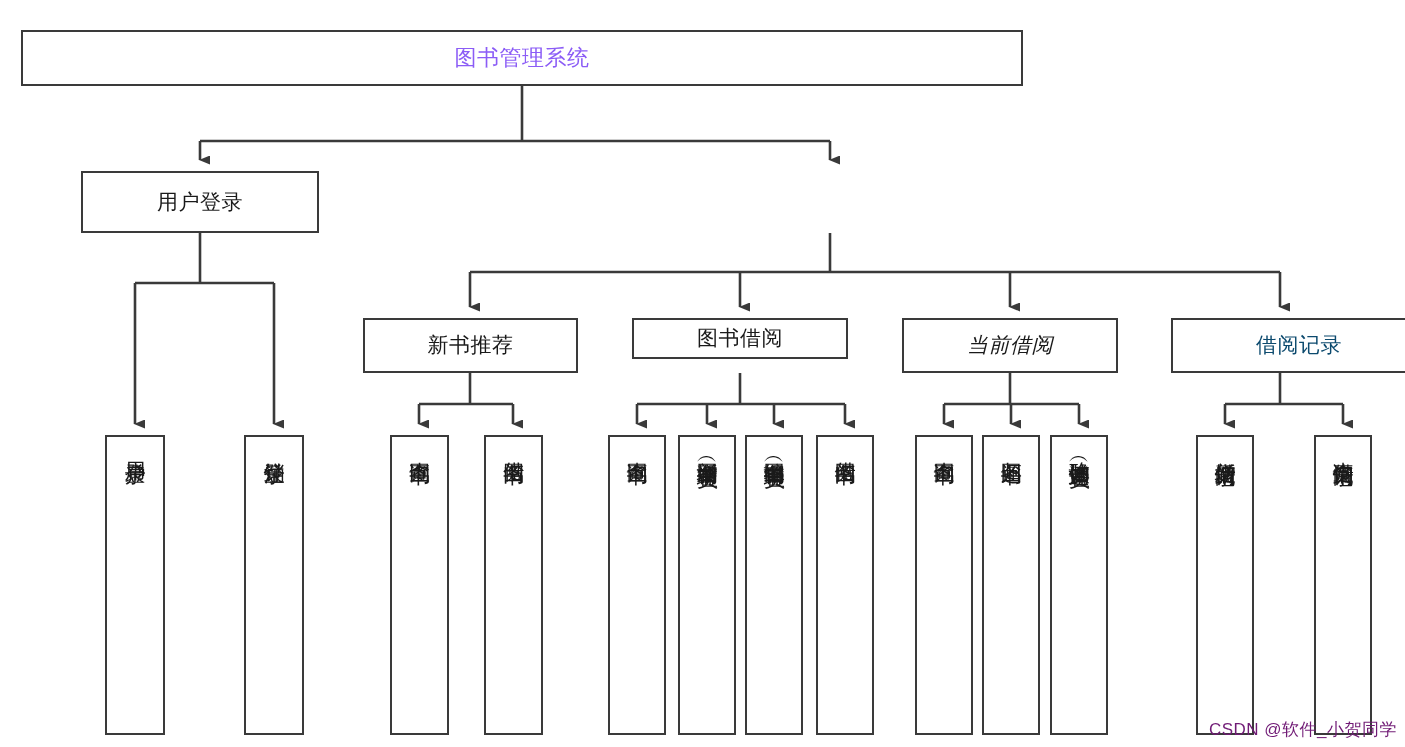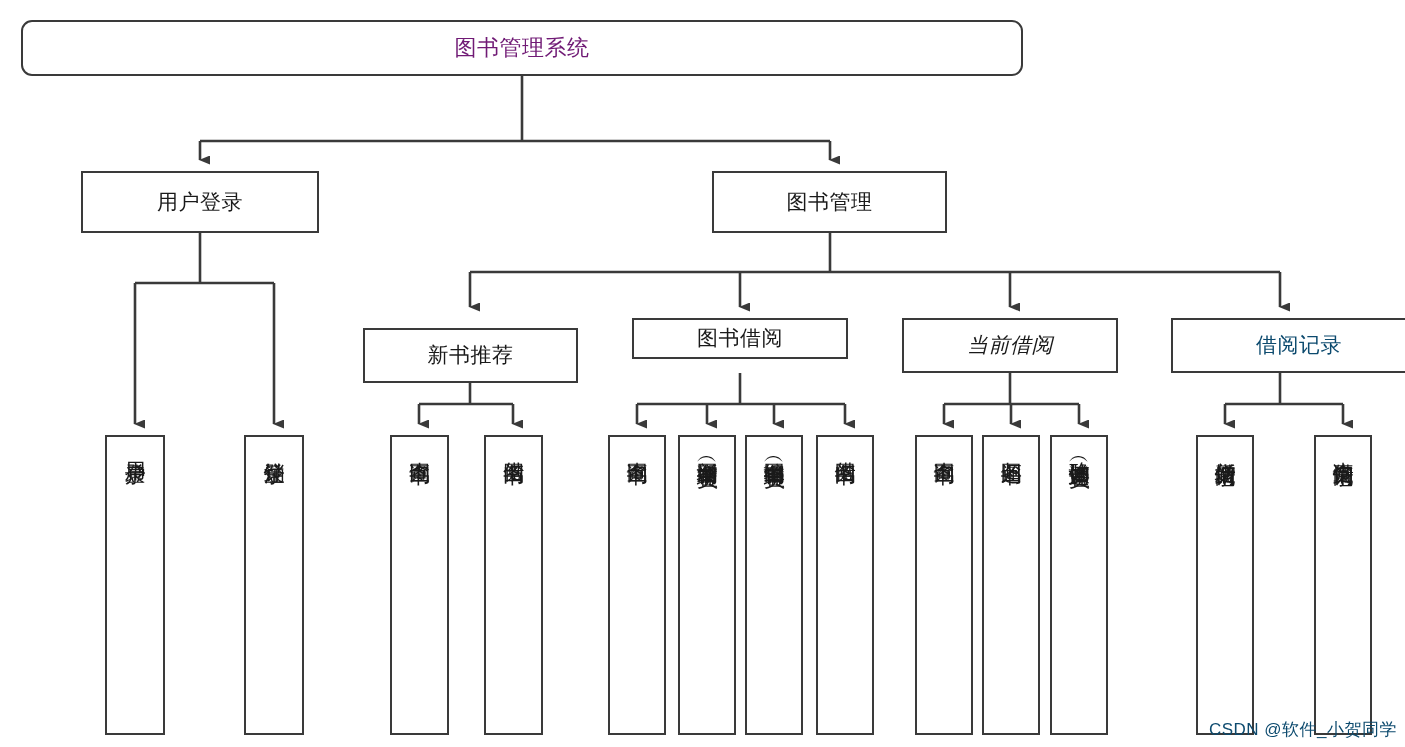--- a/index.html
+++ b/index.html
@@ -126,32 +126,29 @@
       <path d="M 1011,404 L 1011,424" marker-end="url(#arrowhead)"></path>
       <path d="M 1079,404 L 1079,424" marker-end="url(#arrowhead)"></path>
 
       <path d="M 1280,373 L 1280,404"></path>
       <path d="M 1225,404 L 1343,404"></path>
       <path d="M 1225,404 L 1225,424" marker-end="url(#arrowhead)"></path>
       <path d="M 1343,404 L 1343,424" marker-end="url(#arrowhead)"></path>
     </g>
   </svg>
 
-  <div class="node horiz root" style="left: 21px; top: 20px; width: 1002px; height: 56px; border-color: rgb(58, 58, 58); background: rgb(255, 255, 255); color: #701a75; border-radius: 11px;">
+  <div class="node horiz root" style="left: 21px; top: 30px; width: 1002px; height: 56px; border-color: rgb(58, 58, 58); background: rgb(255, 255, 255); color: #8b5cf6;">
     <span class="node-label">图书管理系统</span>
   </div>
 
   <div class="node horiz" style="left: 81px; top: 171px; width: 238px; height: 62px; border-color: rgb(58, 58, 58); background: rgb(255, 255, 255); color: rgb(26, 26, 26);">
     <span class="node-label">用户登录</span>
   </div>
-  <div class="node horiz" style="left: 712px; top: 171px; width: 235px; height: 62px; border-color: rgb(58, 58, 58); background: rgb(255, 255, 255); color: rgb(26, 26, 26);">
-    <span class="node-label">图书管理</span>
-  </div>
-
-  <div class="node horiz" style="left: 363px; top: 328px; width: 215px; height: 55px; border-color: rgb(58, 58, 58); background: rgb(255, 255, 255); color: rgb(26, 26, 26);">
+
+  <div class="node horiz" style="left: 363px; top: 318px; width: 215px; height: 55px; border-color: rgb(58, 58, 58); background: rgb(255, 255, 255); color: rgb(26, 26, 26);">
     <span class="node-label">新书推荐</span>
   </div>
   <div class="node horiz" style="left: 632px; top: 318px; width: 216px; height: 41px; border-color: rgb(58, 58, 58); background: rgb(255, 255, 255); color: rgb(26, 26, 26);">
     <span class="node-label">图书借阅</span>
   </div>
   <div class="node horiz" style="left: 902px; top: 318px; width: 216px; height: 55px; border-color: rgb(58, 58, 58); background: rgb(255, 255, 255); color: rgb(26, 26, 26); font-style: italic;">
     <span class="node-label">当前借阅</span>
   </div>
   <div class="node horiz" style="left: 1171px; top: 318px; width: 256px; height: 55px; border-color: rgb(58, 58, 58); background: rgb(255, 255, 255); color: #0c4a6e;">
     <span class="node-label">借阅记录</span>
@@ -190,15 +187,15 @@
   <div class="node vert" style="left: 1050px; top: 435px; width: 58px; height: 300px; border-color: rgb(58, 58, 58); background: rgb(255, 255, 255); color: rgb(26, 26, 26);">
     <span class="node-label">确认归还（管理员）</span>
   </div>
   <div class="node vert" style="left: 1196px; top: 435px; width: 58px; height: 300px; border-color: rgb(58, 58, 58); background: rgb(255, 255, 255); color: rgb(26, 26, 26);">
     <span class="node-label">新增借阅记录</span>
   </div>
   <div class="node vert" style="left: 1314px; top: 435px; width: 58px; height: 300px; border-color: rgb(58, 58, 58); background: rgb(255, 255, 255); color: rgb(26, 26, 26);">
     <span class="node-label">查询借阅记录</span>
   </div>
 
-  <div class="watermark" style="color: #0c4a6e;">CSDN @软件_小贺同学</div>
+  <div class="watermark" style="color: #701a75;">CSDN @软件_小贺同学</div>
 
 </div>
 
 </body></html>

